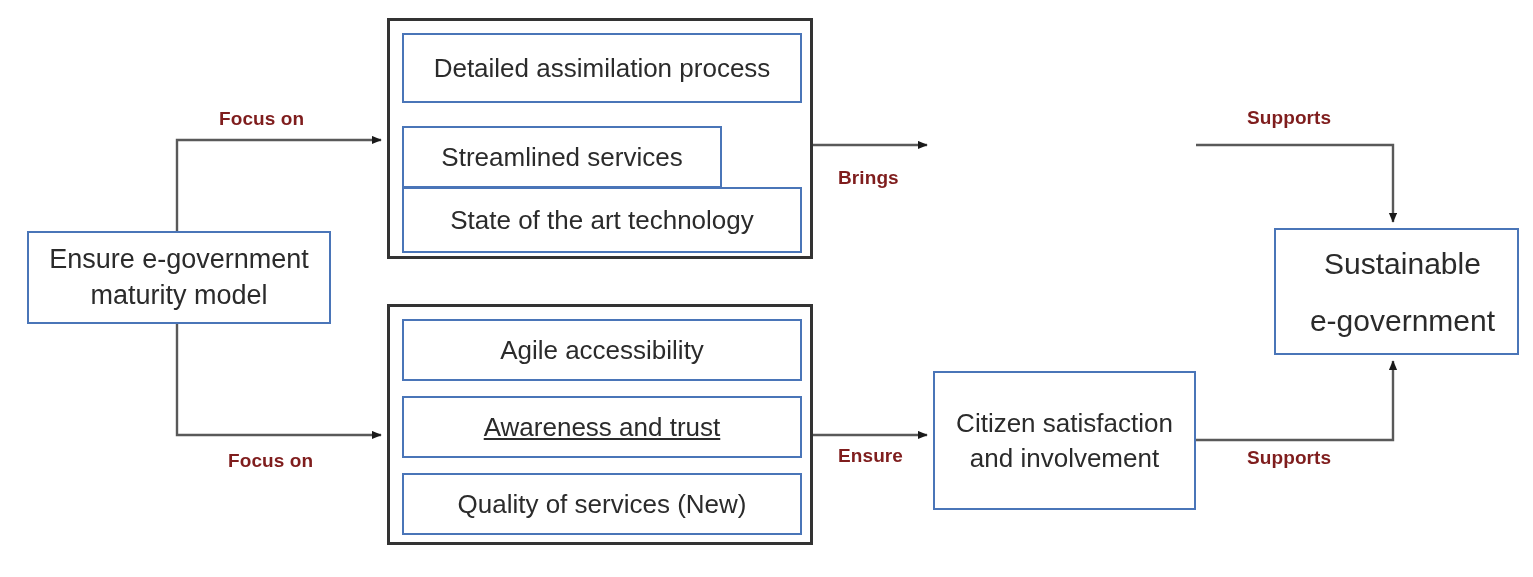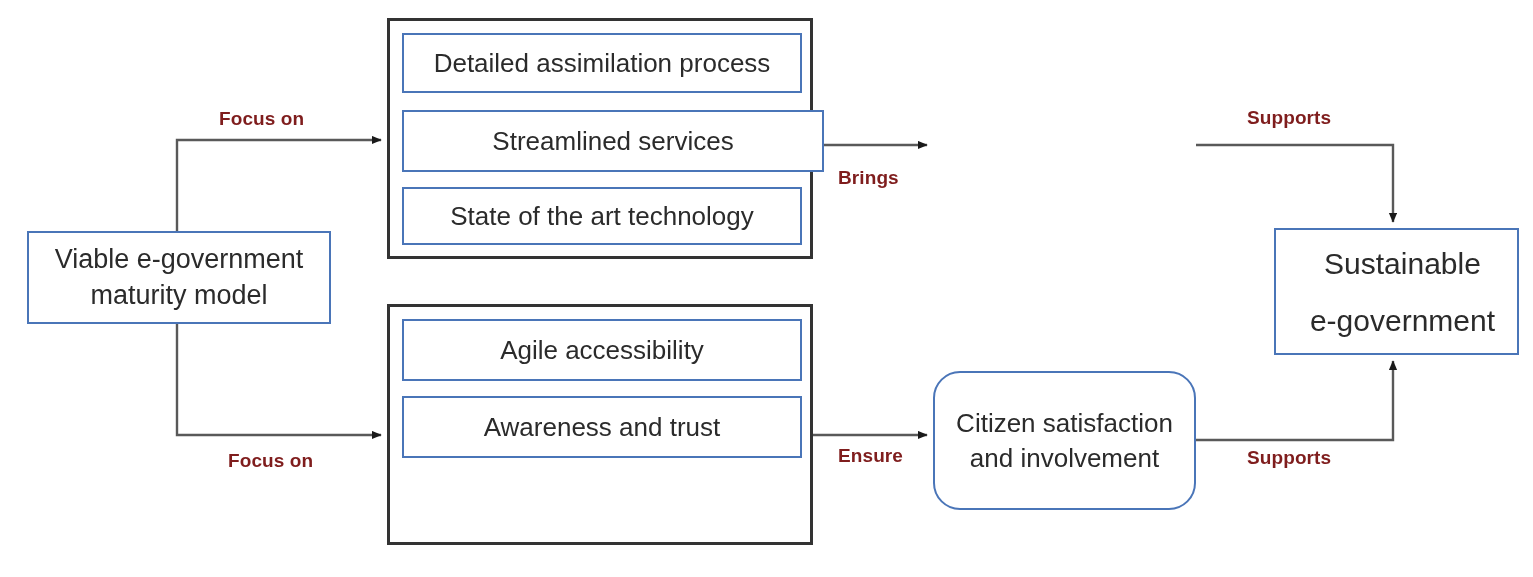--- a/index.html
+++ b/index.html
@@ -65,21 +65,20 @@
     left: 27px; top: 231px; width: 304px; height: 93px;
     font-size: 27px;
   }
   #efficiency-node {
     left: 933px; top: 74px; width: 263px; height: 141px;
     font-size: 26px;
   }
   #citizen-node {
     left: 933px; top: 371px; width: 263px; height: 139px;
     font-size: 26px;
-    border-radius: 27px;
   }
   #sustainable-node {
     left: 1274px; top: 228px; width: 245px; height: 127px;
     font-size: 30px;
   }
   #sustainable-node .two-line { line-height: 1.9; margin-left: 12px; }
   #group-top { left: 387px; top: 18px; width: 426px; height: 241px; }
   #group-bottom { left: 387px; top: 304px; width: 426px; height: 241px; }
 </style>
 </head>
@@ -101,41 +100,44 @@
     <path d="M813,145 L927,145" fill="none" stroke="#595959" stroke-width="2.4" marker-end="url(#arrow)"></path>
 
     <path d="M813,435 L927,435" fill="none" stroke="#595959" stroke-width="2.4" marker-end="url(#arrow)"></path>
 
     <path d="M1196,145 L1393,145 L1393,222" fill="none" stroke="#595959" stroke-width="2.4" marker-end="url(#arrow)"></path>
 
     <path d="M1196,440 L1393,440 L1393,361" fill="none" stroke="#595959" stroke-width="2.4" marker-end="url(#arrow)"></path>
   </svg>
 
   <div class="node" id="root-node">
-    <span>Viable e-government maturity model</span>
+    <span>Ensure e-government maturity model</span>
   </div>
 
   <div class="group-box" id="group-top">
-    <div class="item" style="left:12px; top:12px; width:400px; height:60px;">
+    <div class="item" style="left:12px; top:12px; width:400px; height:70px;">
       <span>Detailed assimilation process</span>
     </div>
-    <div class="item" style="left:12px; top:89px; width:422px; height:62px;">
+    <div class="item" style="left:12px; top:105px; width:320px; height:62px;">
       <span>Streamlined services</span>
     </div>
-    <div class="item" style="left:12px; top:166px; width:400px; height:58px;">
+    <div class="item" style="left:12px; top:166px; width:400px; height:66px;">
       <span>State of the art technology</span>
     </div>
   </div>
 
   <div class="group-box" id="group-bottom">
     <div class="item" style="left:12px; top:12px; width:400px; height:62px;">
       <span>Agile accessibility</span>
     </div>
-    <div class="item" style="left:12px; top:89px; width:400px; height:62px;">
+    <div class="item" style="left:12px; top:89px; width:400px; height:62px;text-decoration:underline;">
       <span>Awareness and trust</span>
+    </div>
+    <div class="item" style="left:12px; top:166px; width:400px; height:62px;">
+      <span>Quality of services (New)</span>
     </div>
   </div>
 
 
   <div class="node" id="citizen-node">
     <span>Citizen satisfaction and involvement</span>
   </div>
 
   <div class="node" id="sustainable-node">
     <span class="two-line">

